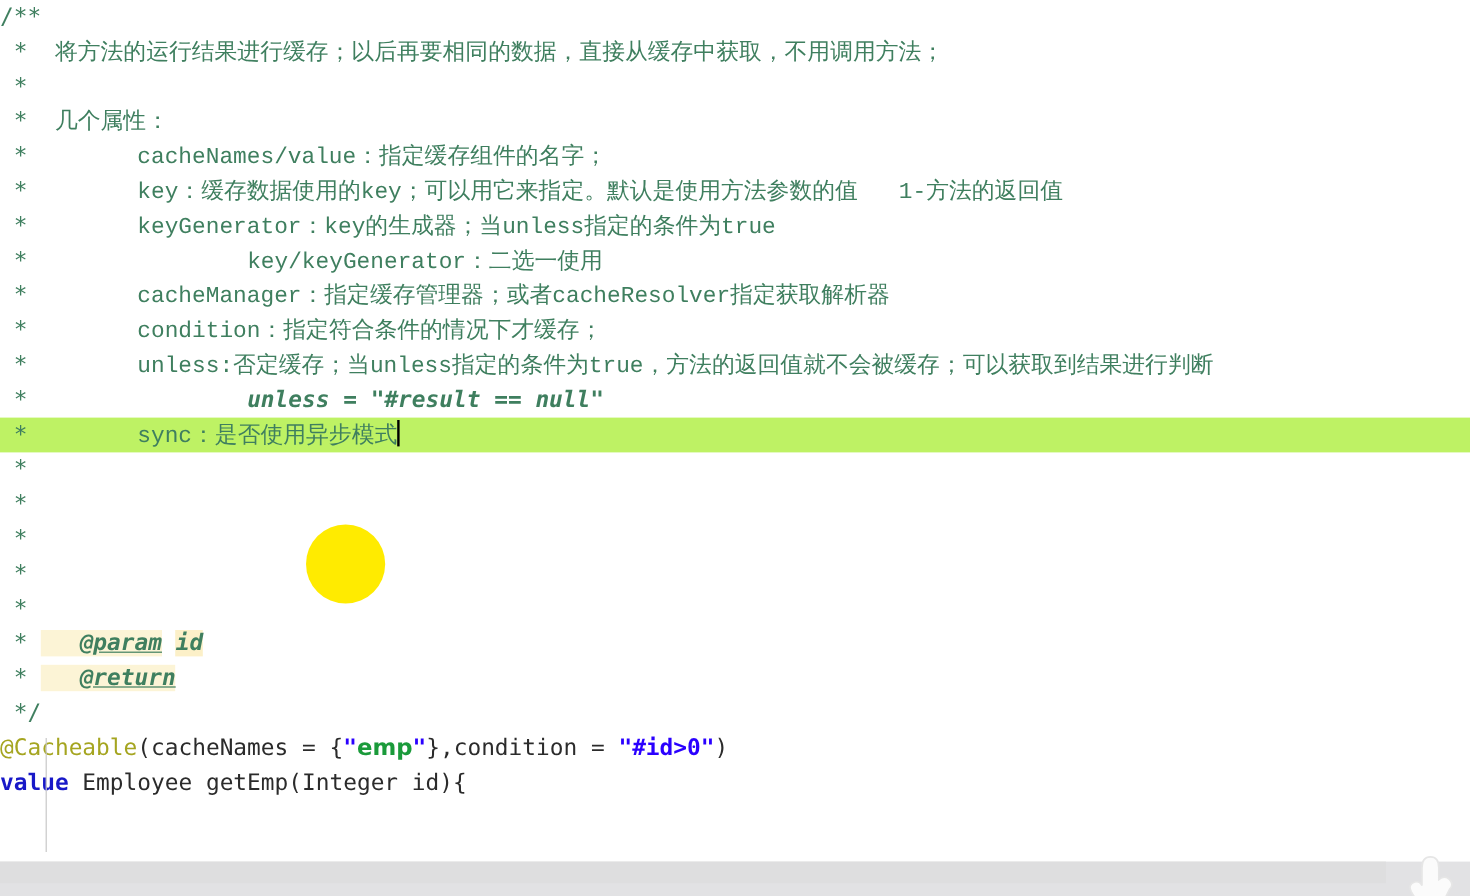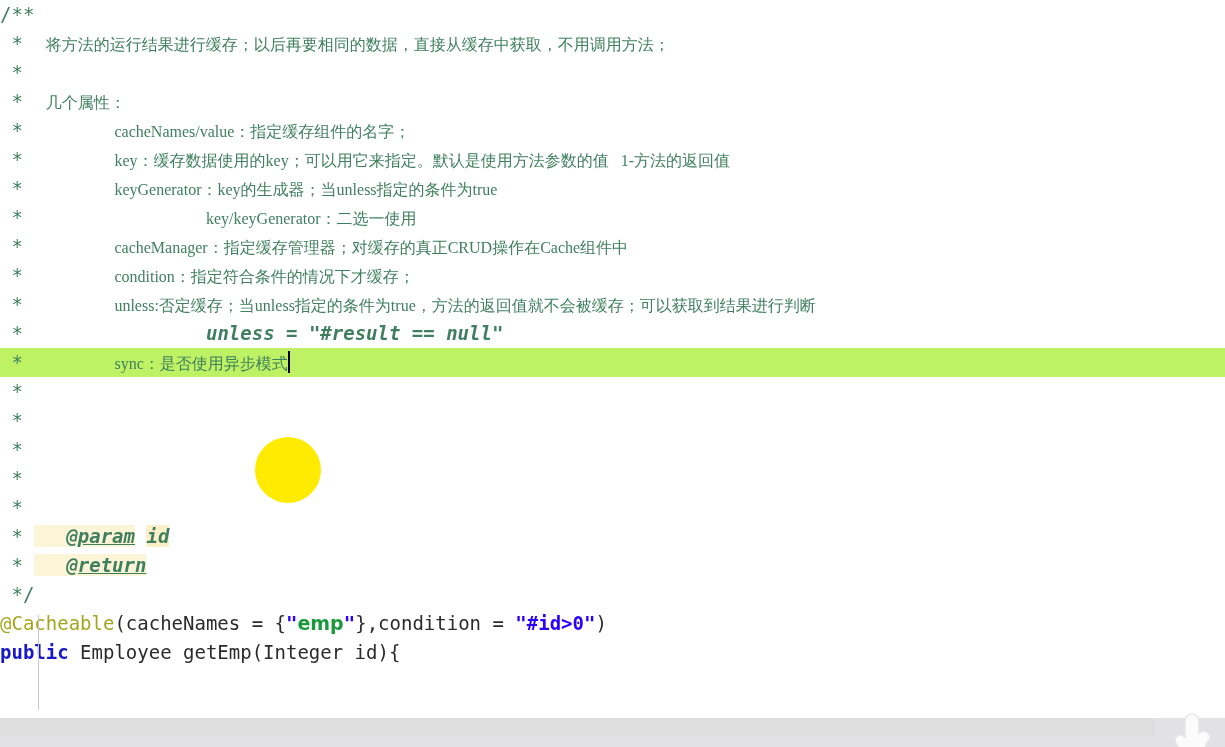--- a/index.html
+++ b/index.html
@@ -42,21 +42,21 @@
     color: #333333;
   }
 
   .line.current {
     background: #bef264;
   }
 
   
   .cmt        { color: #3f7f5f; }
   .cmt-i      { color: #3f7f5f; font-style: italic; font-weight: 600; }
-  .cmt-cjk    { color: #3f7f5f; font-family: Liberation Serif, serif; font-size: 16px; }
+  .cmt-cjk    { color: #3f7f5f; font-family: Liberation Mono, monospace; font-size: 19px; }
   .cmt-tagg   { color: #3f7f5f; font-style: italic; font-weight: 700; text-decoration: underline; background: #fcf4d6; padding-left: 32px; }
   .occ        { background: #fcf0c8; }
 
   
   .kw       { color: #1818c8; font-weight: 700; }
   .ann      { color: #a5a520; }
   .plain    { color: #2b2b2b; }
   .str      { color: #2a00ff; font-weight: 700; }
   .str-cjk  { color: #1a9a3a; font-weight: 700; font-family: "DejaVu Sans", "Liberation Sans", sans-serif; }
 
@@ -136,21 +136,21 @@
 
     <div class="line"> <span class="cmt">*</span>        <span class="cmt-cjk">cacheNames/value：指定缓存组件的名字；</span></div>
 
     <div class="line"> <span class="cmt">*</span>        <span class="cmt-cjk">key：缓存数据使用的key；可以用它来指定。默认是使用方法参数的值   1-方法的返回值</span></div>
 
 
     <div class="line"> <span class="cmt">*</span>        <span class="cmt-cjk">keyGenerator：key的生成器；当unless指定的条件为true</span></div>
 
     <div class="line"> <span class="cmt">*</span>                <span class="cmt-cjk">key/keyGenerator：二选一使用</span></div>
 
-    <div class="line"> <span class="cmt">*</span>        <span class="cmt-cjk">cacheManager：指定缓存管理器；对缓存的真正CRUD操作在Cache组件中</span></div>
+    <div class="line"> <span class="cmt">*</span>        <span class="cmt-cjk">cacheManager：指定缓存管理器；或者cacheResolver指定获取解析器</span></div>
 
     <div class="line"> <span class="cmt">*</span>        <span class="cmt-cjk">condition：指定符合条件的情况下才缓存；</span></div>
 
     <div class="line"> <span class="cmt">*</span>        <span class="cmt-cjk">unless:否定缓存；当unless指定的条件为true，方法的返回值就不会被缓存；可以获取到结果进行判断</span></div>
 
     <div class="line"> <span class="cmt">*</span>                <span class="cmt-i">unless = "#result == null"</span></div>
 
     <div class="line current"> <span class="cmt">*</span>        <span class="cmt-cjk">sync：是否使用异步模式</span><span class="caret"></span></div>
 
     <div class="line"> <span class="cmt">*</span></div>
@@ -160,21 +160,21 @@
     <div class="line"> <span class="cmt">*</span></div>
 
     <div class="line"> <span class="cmt">*</span> <span class="cmt-tagg">@param</span> <span class="cmt-i occ">id</span></div>
 
     <div class="line"> <span class="cmt">*</span> <span class="cmt-tagg">@return</span></div>
 
     <div class="line"> <span class="cmt">*/</span></div>
 
     <div class="line"><span class="ann">@Cacheable</span><span class="plain">(cacheNames = {</span><span class="str">"</span><span class="str-cjk">emp</span><span class="str">"</span><span class="plain">},condition = </span><span class="str">"#id&gt;0"</span><span class="plain">)</span></div>
 
-    <div class="line"><span class="kw">public</span><span class="plain"> Employee getEmp(Integer id){</span></div>
+    <div class="line"><span class="kw">value</span><span class="plain"> Employee getEmp(Integer id){</span></div>
 
   </div>
 
   <div class="indent-guide"></div>
 
   <div class="circle-annot"></div>
 
   <div class="bottom-bar">
     <div class="bottom-bar-inner"></div>
   </div>

